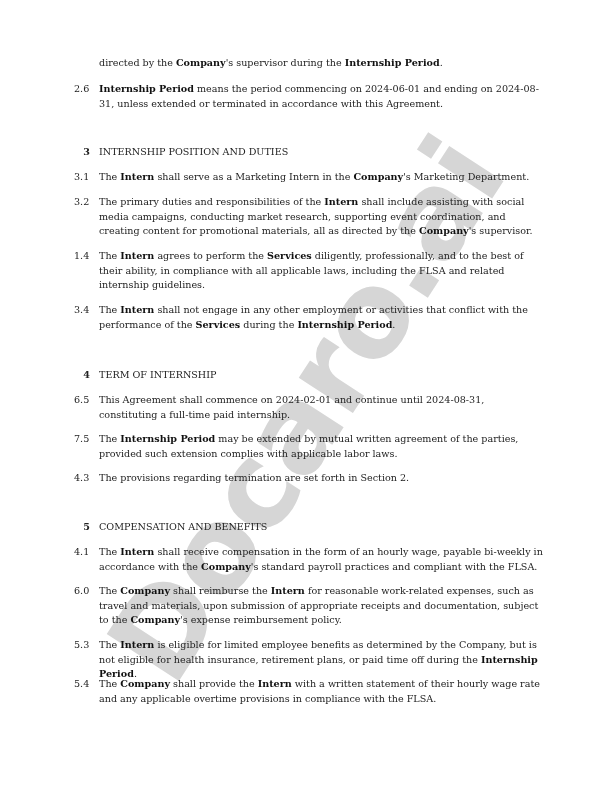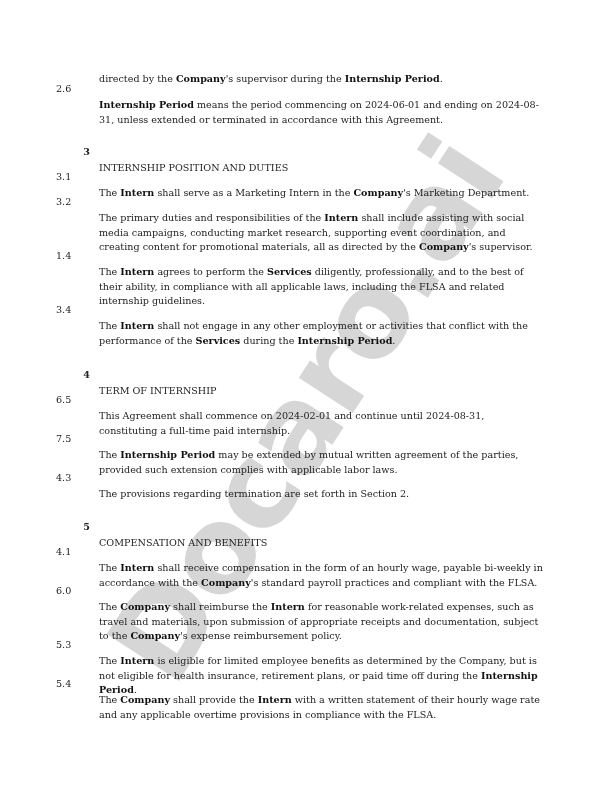--- a/index.html
+++ b/index.html
@@ -21,28 +21,27 @@
       font-size: 118px;
       color: #d6d6d6;
       white-space: nowrap;
       z-index: 0;
       letter-spacing: -2px;
       user-select: none;
     }
     .content { position: absolute; left: 0; top: 0; width: 612px; z-index: 1; }
     .line-block { position: absolute; left: 0; width: 612px; }
     .num {
-      position: absolute; left: 56px; width: 22px;
+      position: absolute; left: 74px; width: 22px;
       line-height: 14.6px;
     }
     .heading .num { left: 74px; width: 16px; text-align: right; font-weight: bold; }
     .text {
       position: absolute; left: 99px; width: 445px;
       line-height: 14.6px;
-      margin-top: 16px;
     }
     .heading .text { font-weight: normal; }
     b { font-weight: bold; color: #111111; }
   </style>
 </head>
 <body>
 
 <div class="page">
   <div class="watermark">Docaro.ai</div>
   <div class="content" id="content">

